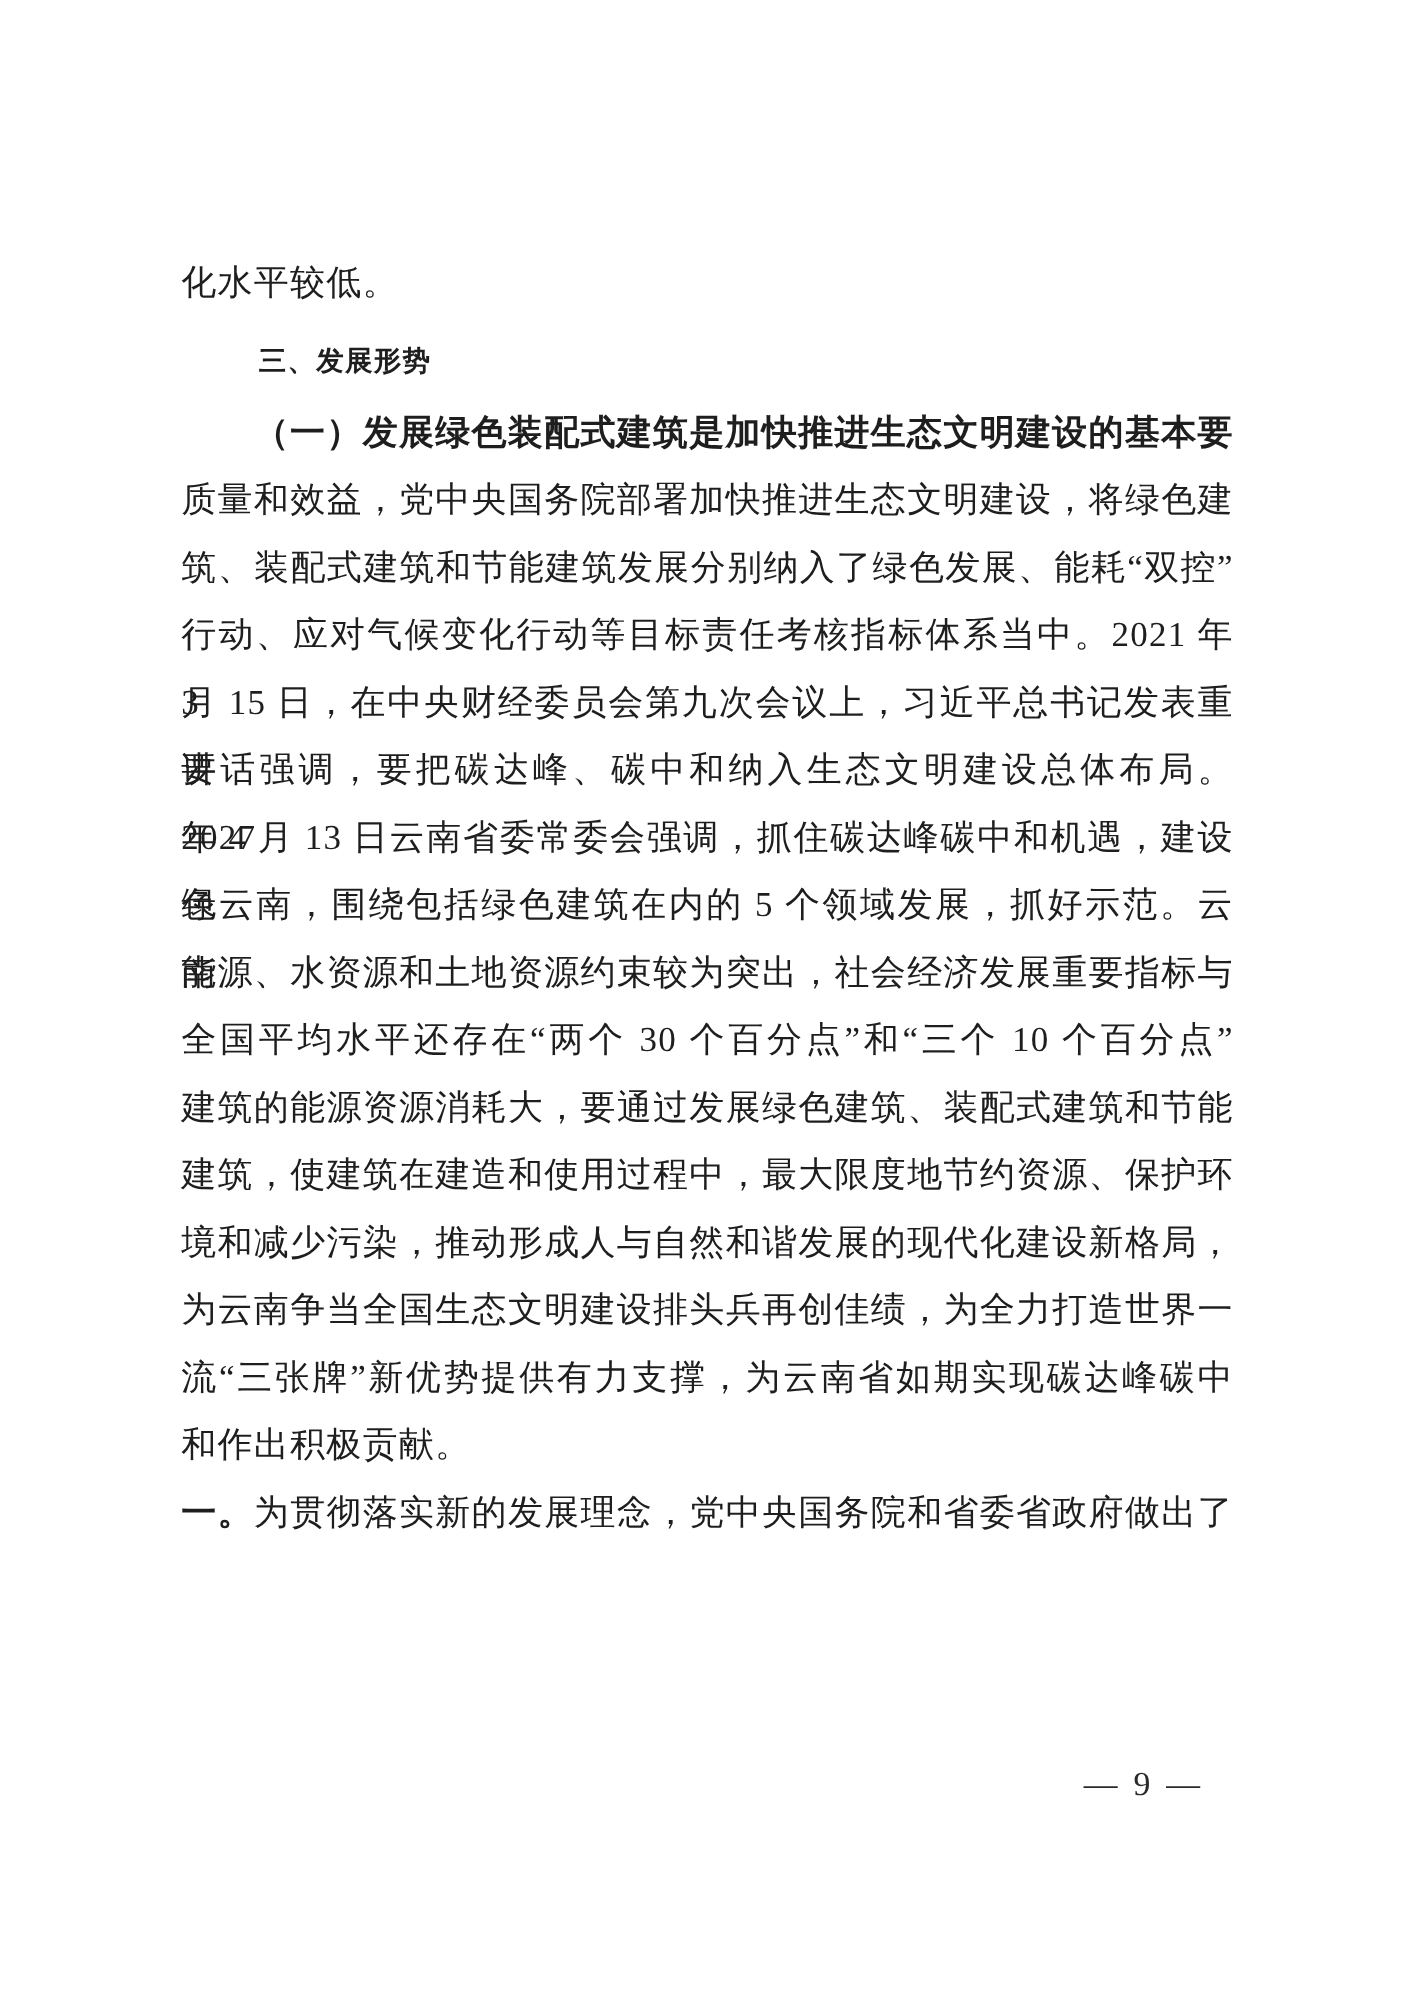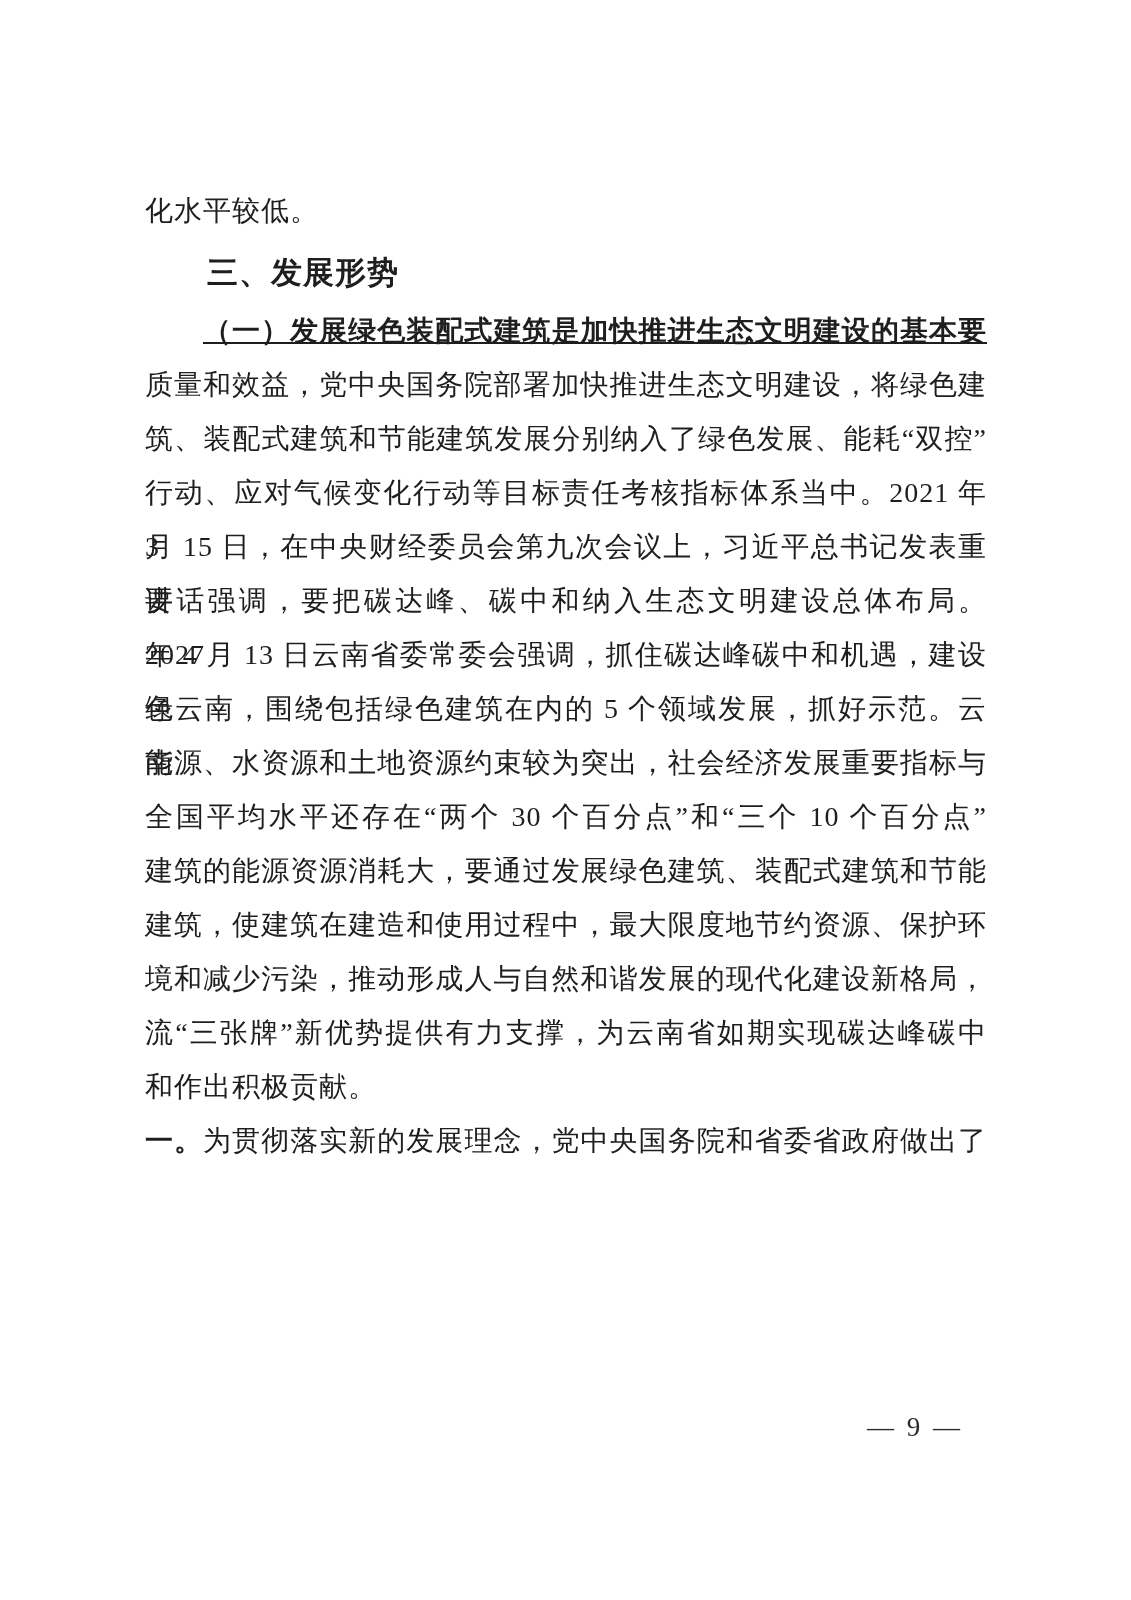--- a/index.html
+++ b/index.html
@@ -12,52 +12,51 @@
     width: 1131px;
     height: 1600px;
     background: #ffffff;
     color: #1e1e1e;
     font-family: "Liberation Serif", "DejaVu Serif", serif;
     overflow: hidden;
   }
   .content {
     position: absolute;
     left: 145px;
-    top: 184px;
+    top: 200px;
     width: 842px;
   }
   .line {
     font-size: 28px;
     line-height: 54px;
     height: 54px;
     letter-spacing: 1px;
     color: #1e1e1e;
   }
   
   .j {
     text-align: justify;
     text-align-last: justify;
   }
   
   .ind {
     text-indent: 58px;
-    text-decoration: underline;
   }
   
   .b {
     font-weight: 700;
   }
   .lead {
     font-weight: 700;
   }
   
   .heading {
     font-family: Liberation Serif, serif;
     font-weight: 700;
-    font-size: 31px;
+    font-size: 22px;
     margin-top: 8px;
     margin-bottom: 4px;
     text-indent: 62px;
   }
   .page-number {
     position: absolute;
     top: 1412px;
     right: 168px;
     font-size: 27px;
     letter-spacing: 3px;
@@ -83,20 +82,21 @@
     <div class="line j">行动、应对气候变化行动等目标责任考核指标体系当中。2021 年 3</div>
     <div class="line j">月 15 日，在中央财经委员会第九次会议上，习近平总书记发表重要</div>
     <div class="line j">讲话强调，要把碳达峰、碳中和纳入生态文明建设总体布局。2027</div>
     <div class="line j">年 4 月 13 日云南省委常委会强调，抓住碳达峰碳中和机遇，建设绿</div>
     <div class="line j">色云南，围绕包括绿色建筑在内的 5 个领域发展，抓好示范。云南</div>
     <div class="line j">能源、水资源和土地资源约束较为突出，社会经济发展重要指标与</div>
     <div class="line j">全国平均水平还存在“两个 30 个百分点”和“三个 10 个百分点”</div>
     <div class="line j">建筑的能源资源消耗大，要通过发展绿色建筑、装配式建筑和节能</div>
     <div class="line j">建筑，使建筑在建造和使用过程中，最大限度地节约资源、保护环</div>
     <div class="line j">境和减少污染，推动形成人与自然和谐发展的现代化建设新格局，</div>
+    <div class="line j">为云南争当全国生态文明建设排头兵再创佳绩，为全力打造世界一</div>
     <div class="line j">流“三张牌”新优势提供有力支撑，为云南省如期实现碳达峰碳中</div>
 
     <div class="line">和作出积极贡献。</div>
 
 
     <div class="line j"><span class="lead">一。</span><span>为贯彻落实新的发展理念，党中央国务院和省委省政府做出了</span></div>
 
   </div>
 
   <div class="page-number">— 9 —</div>

